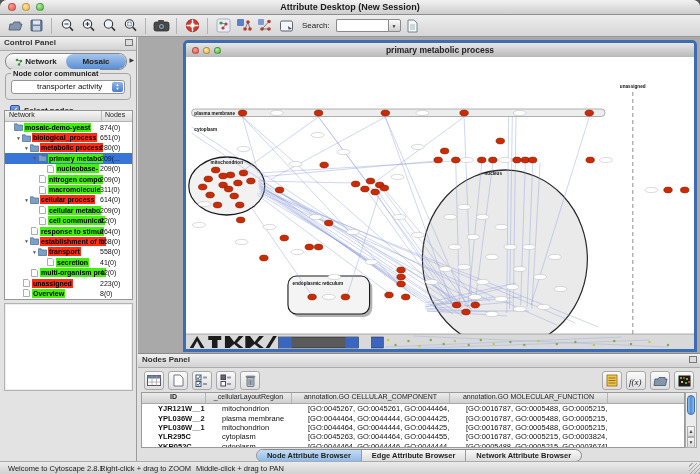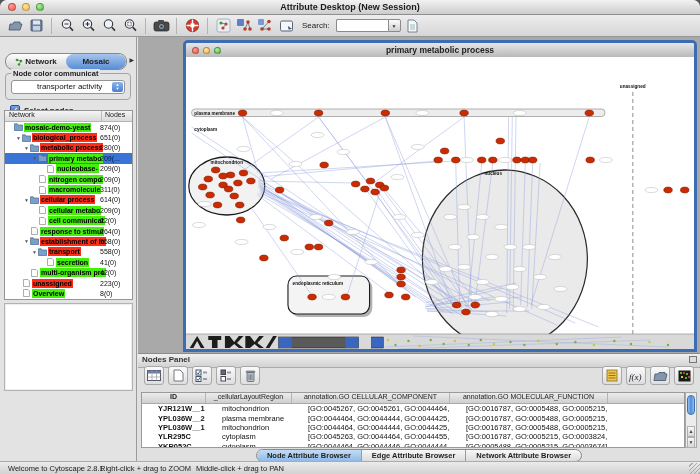--- a/index.html
+++ b/index.html
@@ -60,21 +60,21 @@
   .desktop{position:absolute;top:37px;left:138px;right:0;height:316px;background:#a9a9a9;}
   .frame{position:absolute;top:3px;left:5px;right:3px;bottom:1px;border:3px solid #3c6cb4;border-radius:5px 5px 0 0;background:#fff;box-sizing:border-box;margin-left:40px;}
   .ftitle{height:14px;background:linear-gradient(#e6e6e6,#b9b9b9);border-bottom:1px solid #8a8a8a;position:relative;border-radius:2px 2px 0 0;}
   .ftraffic{position:absolute;top:3.5px;left:6px;display:flex;gap:4px;}
   .flight{width:7px;height:7px;border-radius:50%;border:1px solid rgba(0,0,0,.3);box-sizing:border-box;}
   .ftext{text-align:center;font-size:8.5px;font-weight:bold;color:#222;line-height:14px;}
   .canvas{position:absolute;top:14px;left:0;right:0;bottom:0;}
   .canvas svg{width:100%;height:100%;display:block;}
   
   .dpanel{position:absolute;left:138px;right:0;top:353px;bottom:12px;background:#e0e0e0;border-top:1px solid #8a8a8a;box-sizing:border-box;}
-  .dtools{position:absolute;top:12px;left:0;right:0;height:24px;display:flex;align-items:flex-start;padding:0 6px;gap:4px;}
+  .dtools{position:absolute;top:12px;left:0;right:0;height:24px;display:flex;align-items:flex-end;padding:0 6px;gap:4px;}
   .dbtn{width:20px;height:19px;background:linear-gradient(#fafafa,#dedede);border:1px solid #a8a8a8;border-radius:3px;display:flex;align-items:center;justify-content:center;box-sizing:border-box;}
   .dspacer{flex:1;}
   .dtable{position:absolute;top:38px;left:3px;right:15px;bottom:14px;background:#fff;border:1px solid #9a9a9a;box-sizing:border-box;overflow:hidden;}
   .dhead{display:flex;height:10px;background:linear-gradient(#ececec,#cfcfcf);border-bottom:1px solid #aaa;font-size:7px;color:#222;text-align:center;}
   .dhead span{border-right:1px solid #b5b5b5;box-sizing:border-box;overflow:hidden;white-space:nowrap;}
   .drow{display:flex;height:9.4px;font-size:7.5px;color:#111;align-items:center;}
   .drow span{padding-left:16px;box-sizing:border-box;overflow:hidden;white-space:nowrap;}
   .c0{width:64px;font-weight:bold;}
   .c1{width:86px;}
   .c2{width:158px;}
@@ -218,20 +218,24 @@
       <svg width="13" height="14">
           <path d="M2,1 L8,1 L11,4 L11,13 L2,13 Z" fill="#f6f8fa" stroke="#6a7686" stroke-width="0.9"></path>
           <line x1="4" y1="6" x2="9" y2="6" stroke="#8aa" stroke-width="0.8"></line>
           <line x1="4" y1="8" x2="9" y2="8" stroke="#8aa" stroke-width="0.8"></line>
           <line x1="4" y1="10" x2="9" y2="10" stroke="#8aa" stroke-width="0.8"></line>
         </svg>
     </div>
   </div>
 
   <div class="cpanel">
+    <div class="phead">
+      <span>Control Panel</span>
+      <span class="floatico"></span>
+    </div>
     <div class="cptabs">
       <div class="cptab">
         <svg width="8" height="8">
             <circle cx="2" cy="2" r="1.3" fill="#3d9b3d"></circle>
             <circle cx="6" cy="3" r="1.3" fill="#3d9b3d"></circle>
             <circle cx="4" cy="6.5" r="1.3" fill="#3d9b3d"></circle>
             <line x1="2" y1="2" x2="6" y2="3" stroke="#2c6e2c" stroke-width="0.6"></line>
             <line x1="6" y1="3" x2="4" y2="6.5" stroke="#2c6e2c" stroke-width="0.6"></line>
           </svg>
         <span>Network</span>

